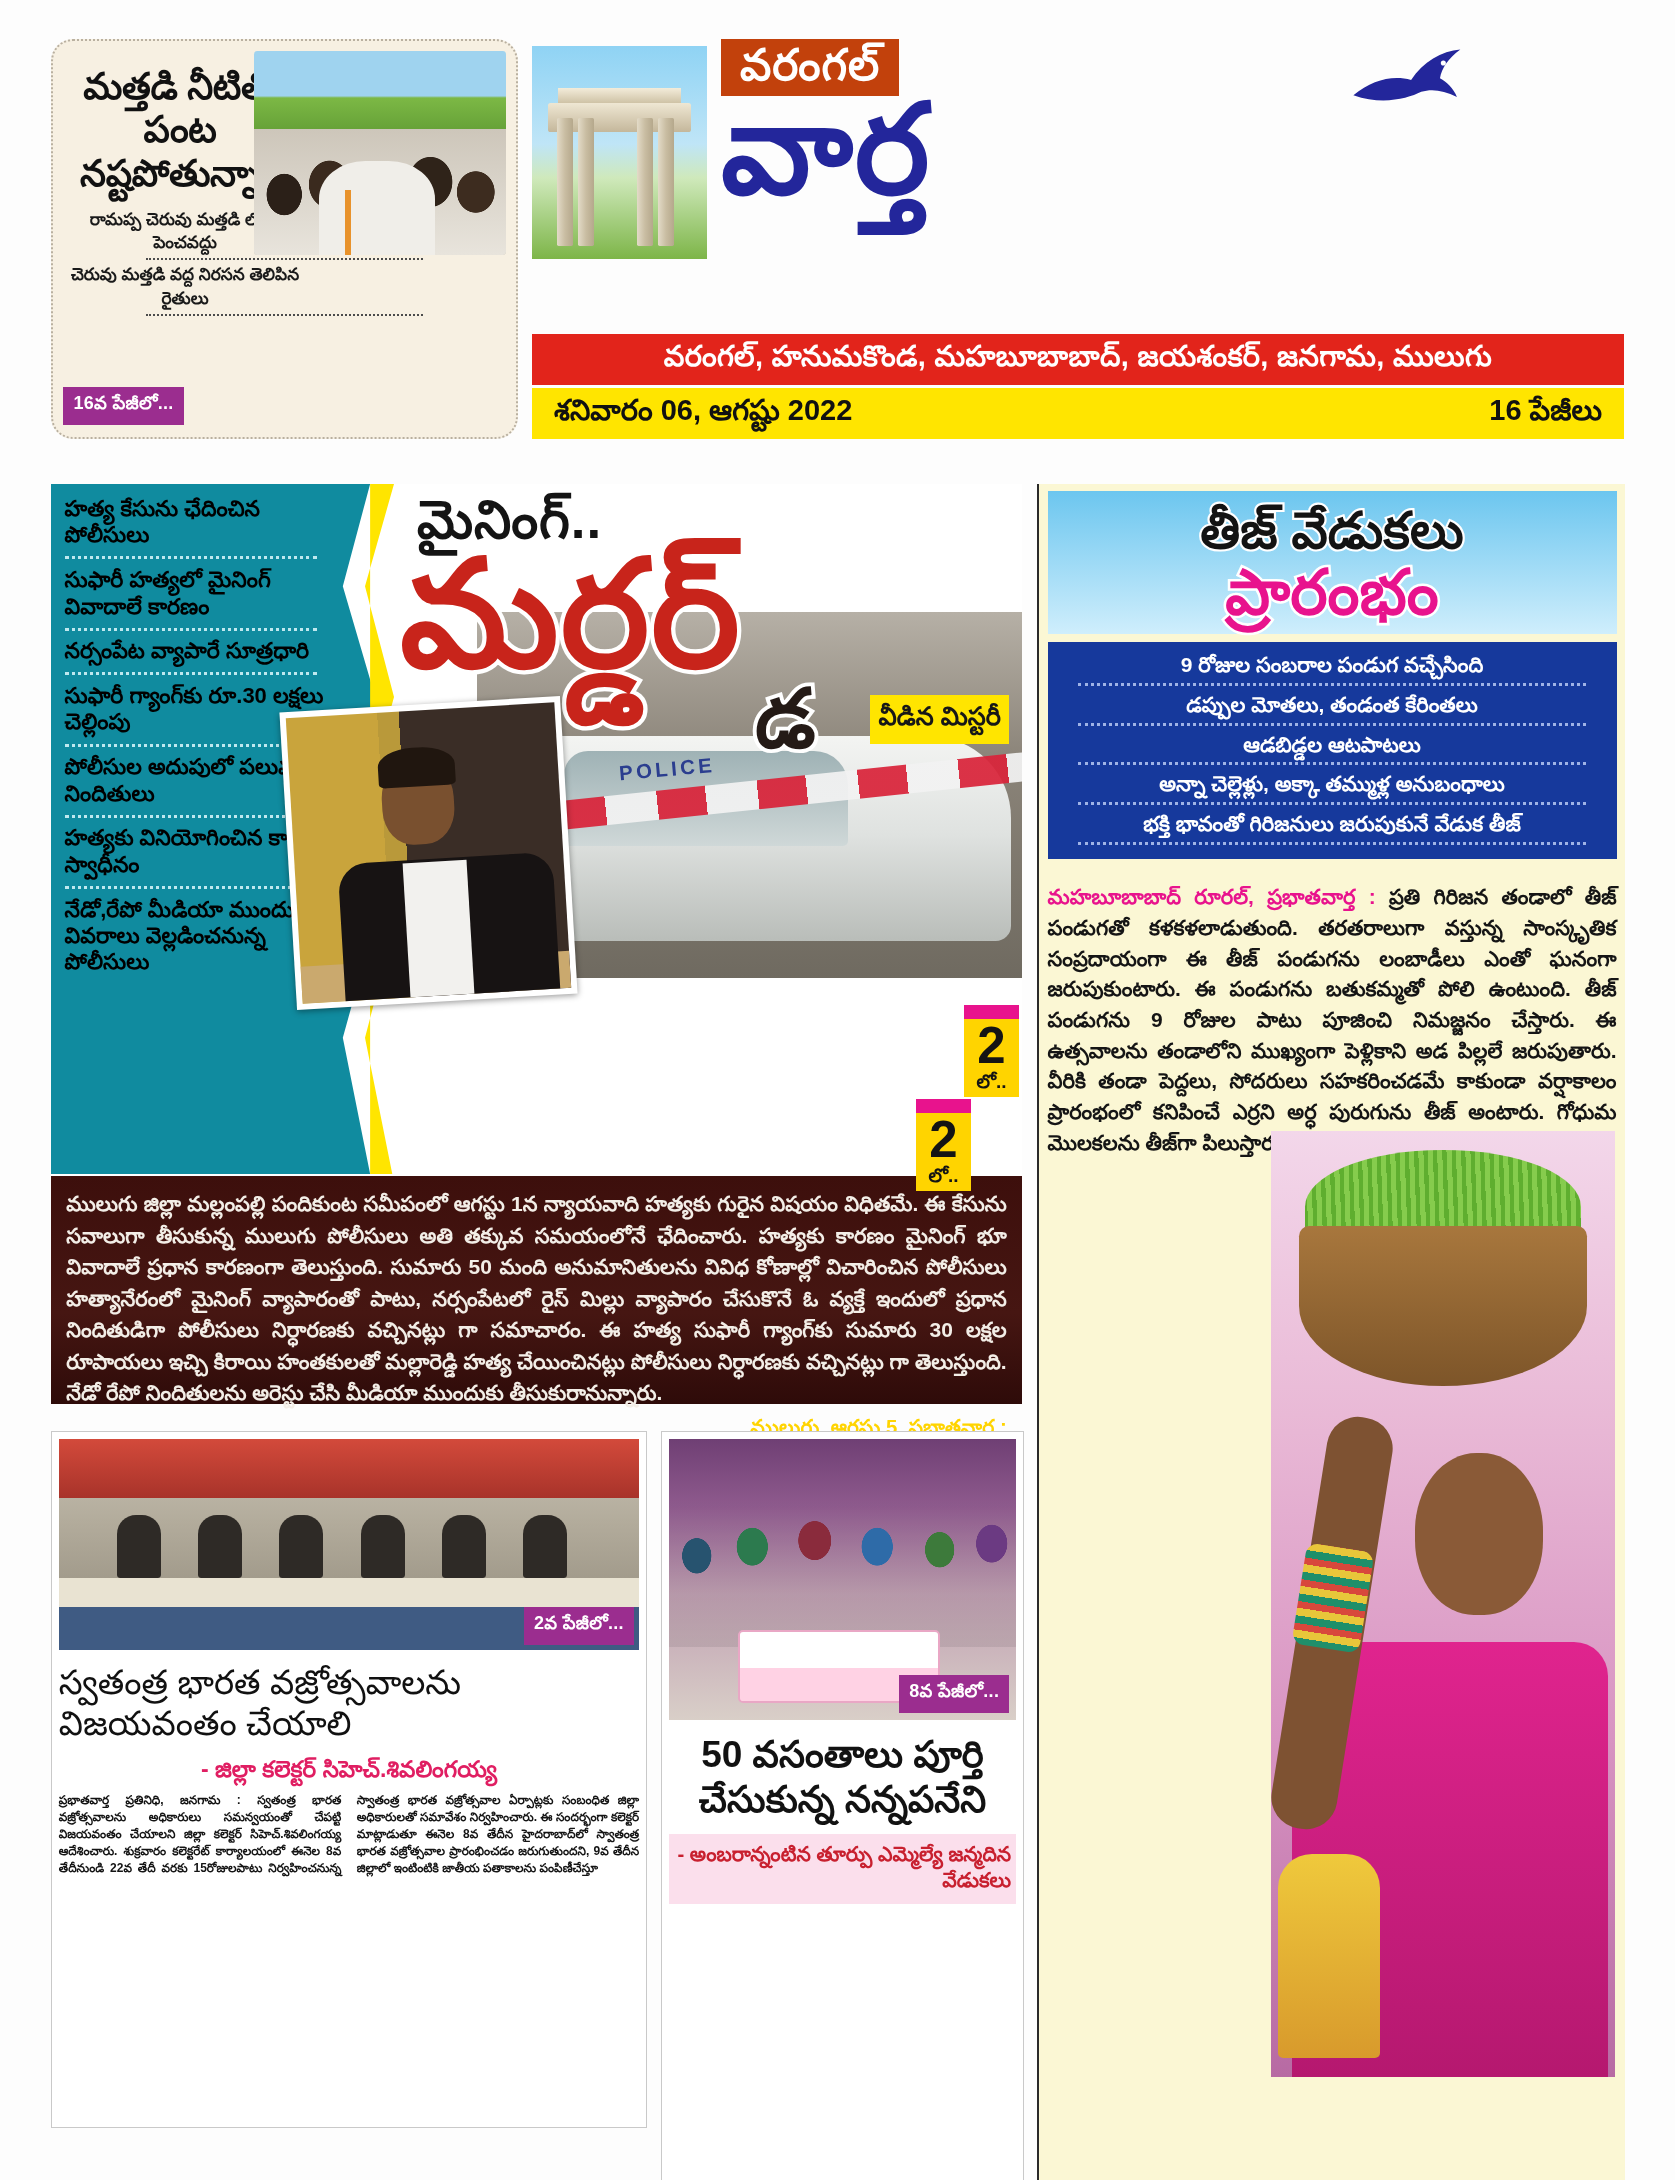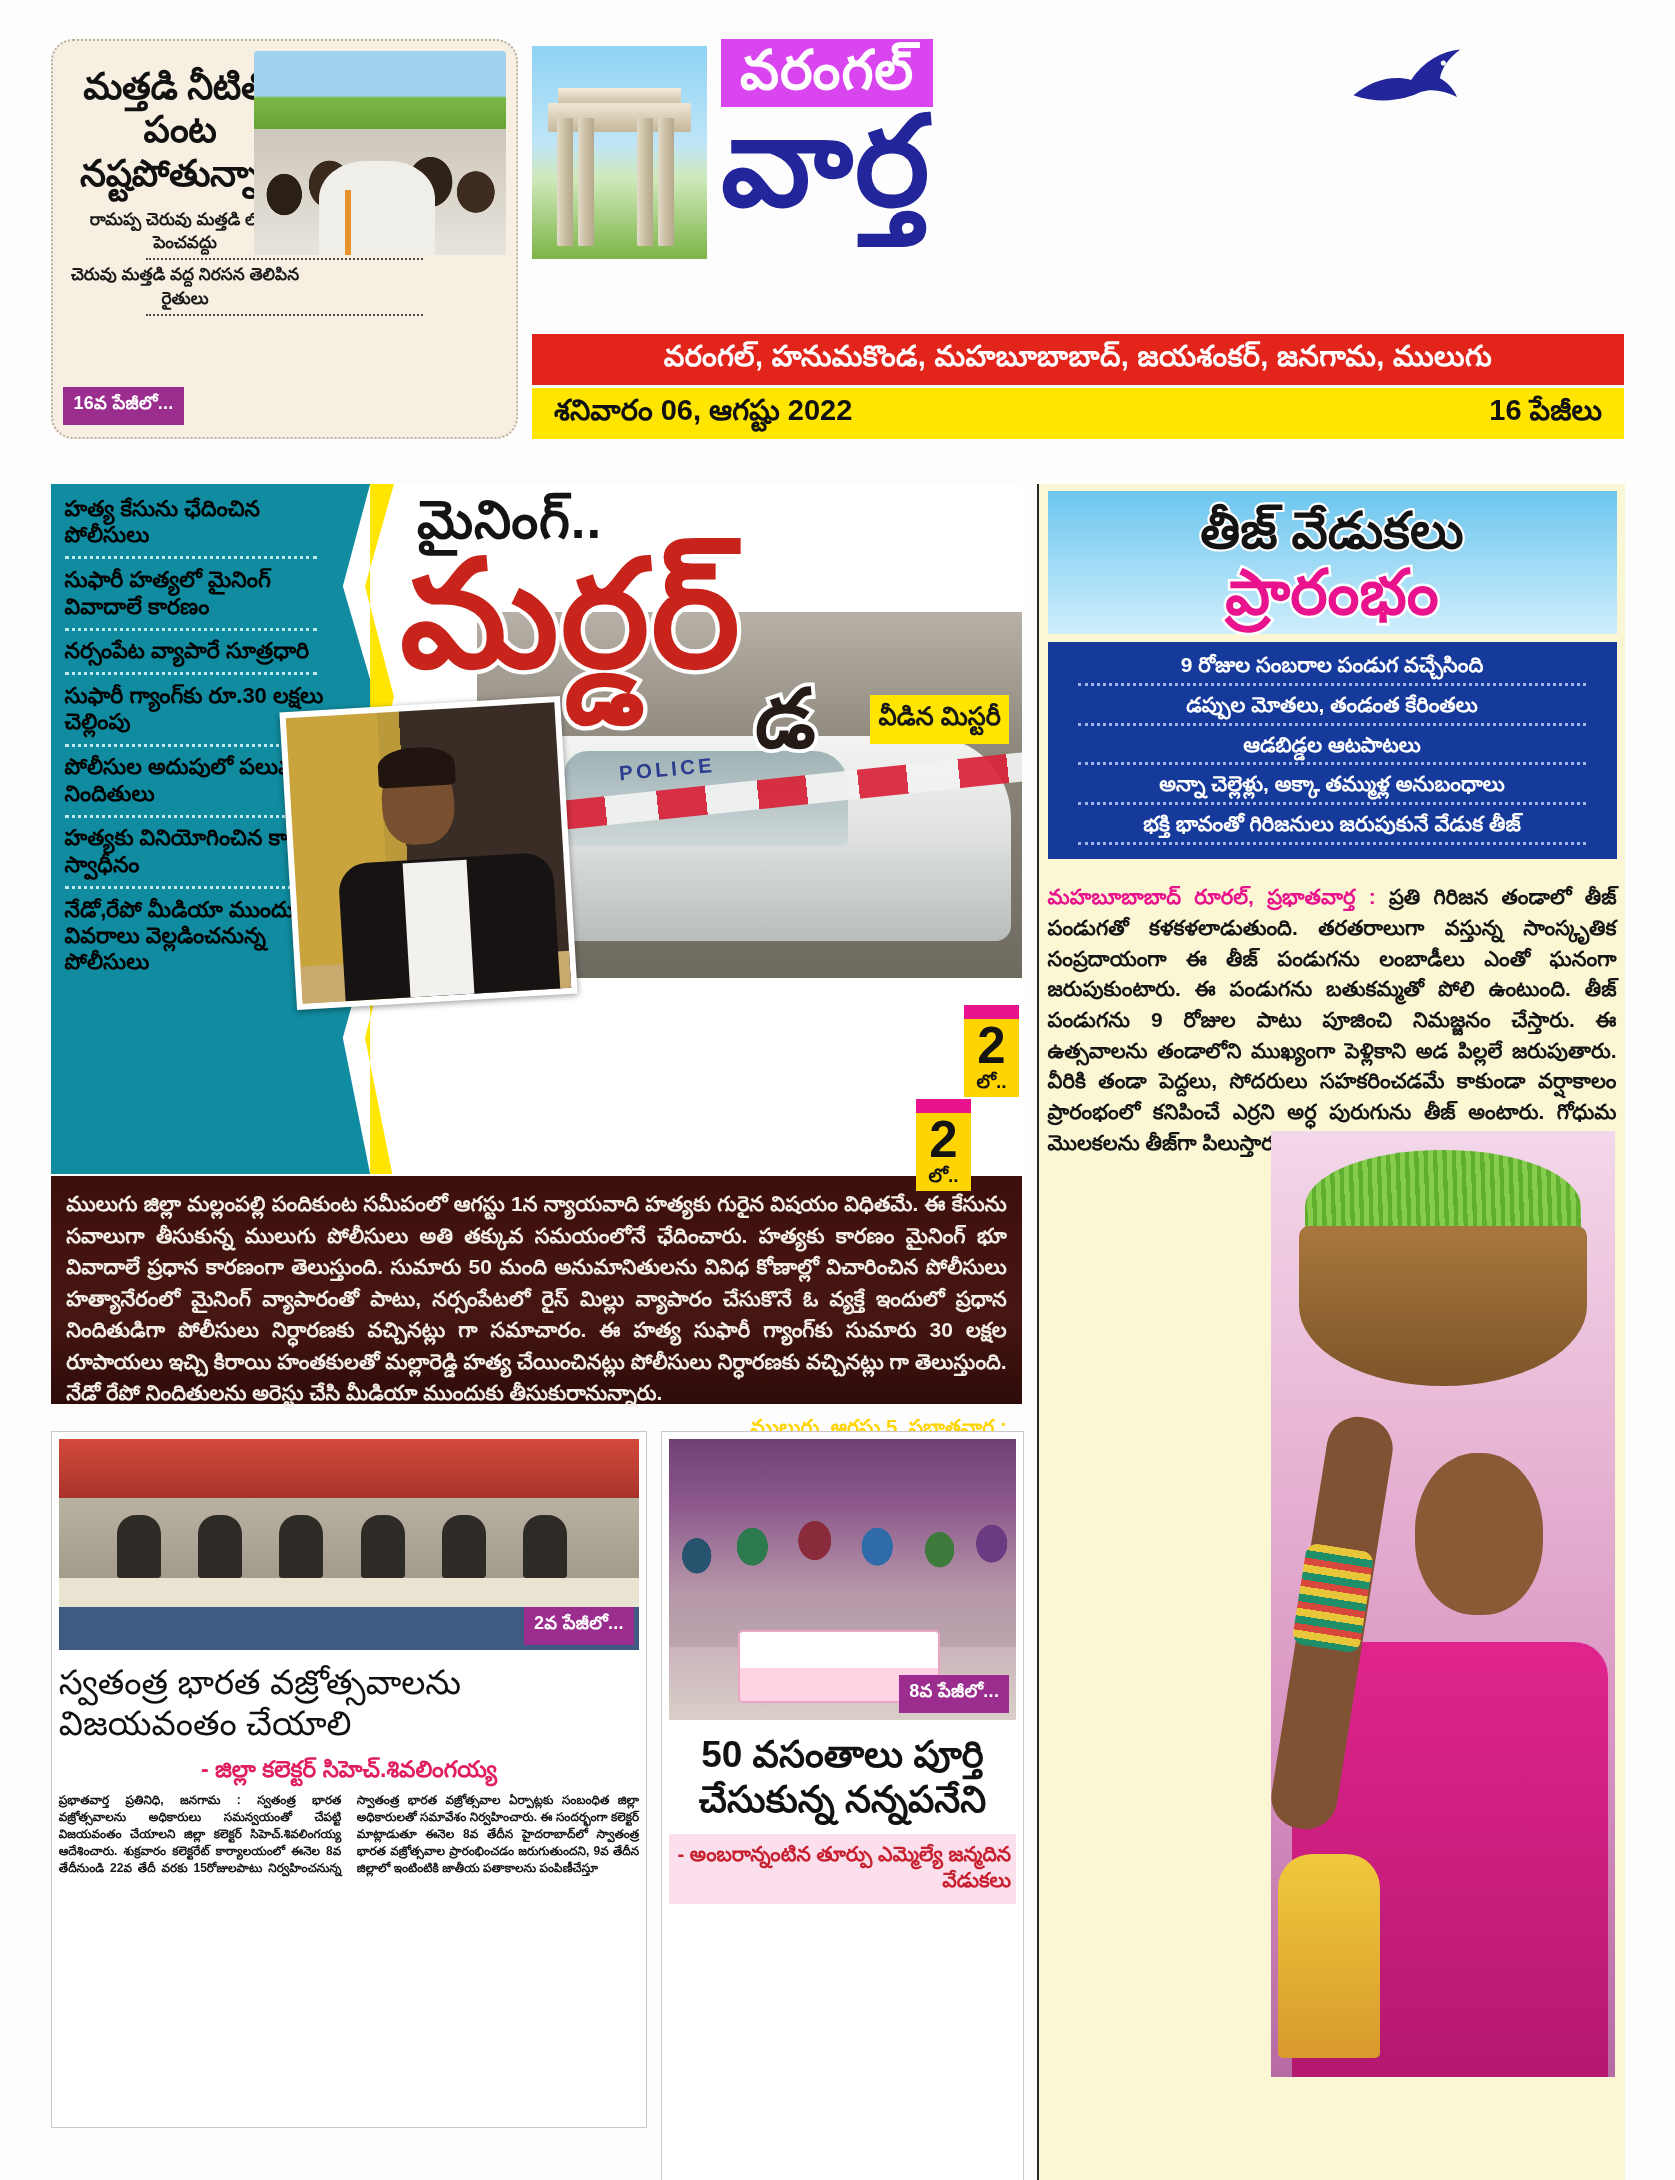--- a/index.html
+++ b/index.html
@@ -120,23 +120,23 @@
     background: linear-gradient(#efe7d3,#c4b79b);
     border-radius: 2.6px;
   }
   .kakatiya-arch .lintel2 {
     position: absolute; left: 15%; top: 20%; width: 70%; height: 17px;
     background: linear-gradient(#f3ecda,#cabd9f);
   }
   .brandblock { position: absolute; left: 189px; top: 0; width: 903px; }
   .brand-red {
     display: inline-block;
-    background: #d946ef;
+    background: #c2410c;
     color: #ffffff;
-    font-size: 55px;
+    font-size: 44px;
     font-weight: bold;
     padding: 3.4px 19px 7.7px 19px;
     line-height: 1.04;
     letter-spacing: 0.9px;
   }
   .brand-blue {
     color: #23269b;
     font-size: 126px;
     font-weight: bold;
     line-height: 0.92;

